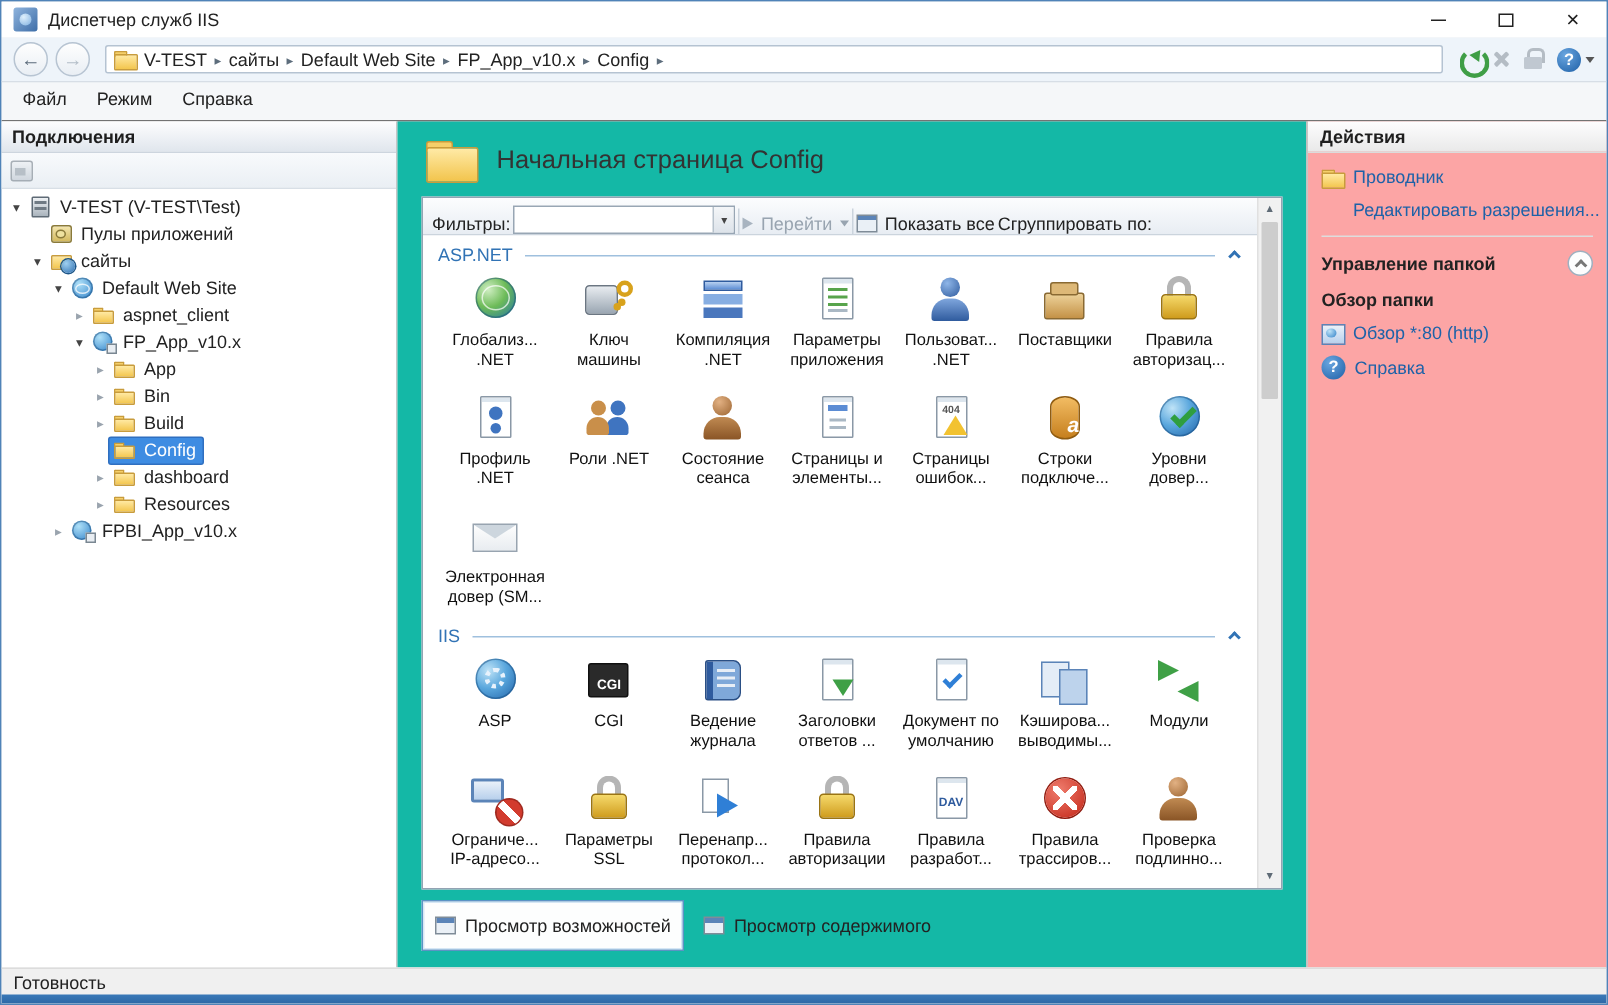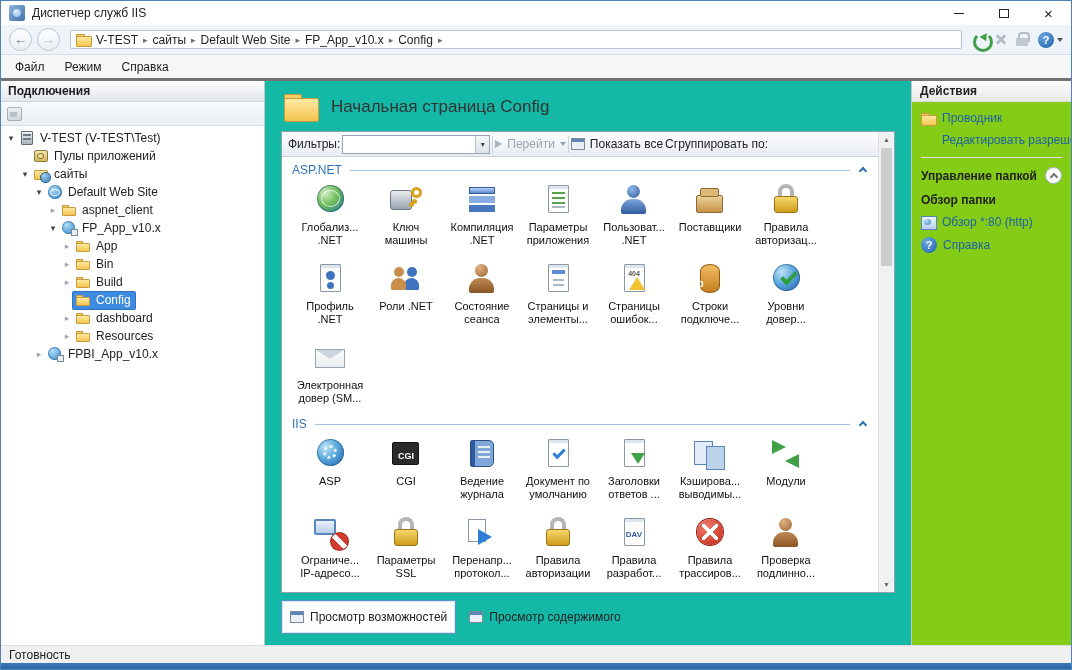--- a/index.html
+++ b/index.html
@@ -37,21 +37,21 @@
 .nv-x::before{transform:rotate(45deg)}.nv-x::after{transform:rotate(-45deg)}
 .nv-lockic{width:15px;height:15px;position:relative;opacity:.45;flex:none}
 .nv-lockic::before{content:"";position:absolute;left:4px;top:0;width:8px;height:8px;border:2px solid #6f7a84;border-bottom:none;border-radius:4px 4px 0 0}
 .nv-lockic::after{content:"";position:absolute;left:2px;top:6px;width:12px;height:8px;background:#8a95a0;border-radius:1px}
 .nv-help{display:flex;align-items:center;gap:3px;margin-left:4px}
 .nv-help-circle{width:16px;height:16px;border-radius:50%;background:radial-gradient(circle at 35% 30%,#6aa6e0,#1d5fa6);color:#fff;font-size:11px;font-weight:bold;display:flex;align-items:center;justify-content:center}
 .caret{width:0;height:0;border-left:3.5px solid transparent;border-right:3.5px solid transparent;border-top:4px solid #555}
 .caret.gray{border-top-color:#98a4b0}
 
 
-.menubar{height:26px;background:#f5f7f9;border-bottom:3px solid #737373;display:flex;align-items:center;padding-left:4px;flex:none}
+.menubar{height:26px;background:#f5f7f9;border-bottom:1px solid #737373;display:flex;padding-left:4px;flex:none}
 .menu-item{padding:4px 10px}
 
 
 .app-body{flex:1;display:flex;min-height:0}
 
 
 .left-panel{width:264px;flex:none;background:#fff;border-right:1px solid #c6c6c6;display:flex;flex-direction:column}
 .lp-header{height:21px;line-height:20px;padding:0 7px;font-weight:bold;background:linear-gradient(#fdfdfe,#e0e6ed);border-bottom:1px solid #cdd5de;color:#1e1e1e;flex:none}
 .lp-toolbar{height:24px;background:linear-gradient(#f8fafc,#eaeff4);border-bottom:1px solid #d8dfe6;display:flex;align-items:center;padding:0 5px;flex:none}
 .lp-tool-icon{width:16px;height:15px;position:relative;opacity:.5}
@@ -80,21 +80,21 @@
 
 
 .center-panel{flex:1;display:flex;flex-direction:column;background:#14b8a6;min-width:0}
 .page-header{display:flex;align-items:center;gap:12px;padding:11px 18px 7px;flex:none}
 .big-folder{width:36px;height:30px;position:relative;flex:none}
 .big-folder::before{content:"";position:absolute;left:1px;top:2px;width:16px;height:6px;background:#f5cf6a;border:1px solid #c89c3c;border-bottom:none;border-radius:2px 2px 0 0}
 .big-folder::after{content:"";position:absolute;left:1px;top:6px;width:33px;height:22px;background:linear-gradient(#ffeaa6,#f2c44c);border:1px solid #c89c3c;border-radius:2px}
 .page-title{font-size:17px;color:#333}
 .content-frame{margin:2px 16px 0;height:462px;border:1px solid #93a3b3;background:#fff;display:flex;flex:none}
 .frame-main{flex:1;display:flex;flex-direction:column;min-width:0}
-.filter-toolbar{height:25px;background:linear-gradient(#fcfdfe,#e8edf3);border-bottom:1px solid #cbd4dd;display:flex;align-items:center;padding:0 6px;gap:2px;flex:none;white-space:nowrap}
+.filter-toolbar{height:25px;background:linear-gradient(#fcfdfe,#e8edf3);border-bottom:1px solid #cbd4dd;display:flex;align-items:flex-end;padding:0 6px;gap:2px;flex:none;white-space:nowrap}
 .combo{width:148px;height:19px;border:1px solid #98a6b4;background:#fff;display:flex;align-items:center;justify-content:flex-end}
 .combo-arrow{width:14px;height:100%;background:linear-gradient(#f4f6f8,#dde3ea);border-left:1px solid #b7c2cc;display:flex;align-items:center;justify-content:center;font-size:8px;color:#444}
 .tb-sep{width:1px;height:17px;background:#cbd4dd}
 .tb-group{display:flex;align-items:center;gap:5px}
 .tb-group.disabled{color:#98a4b0}
 .go-arrow{width:0;height:0;border-top:4px solid transparent;border-bottom:4px solid transparent;border-left:7px solid #a8b4c0}
 .showall-ic{width:14px;height:12px;border:1px solid #7f8c98;background:linear-gradient(#5b84b8 0 3px,#eaf0f6 3px);flex:none}
 .tiles{flex:1;overflow:hidden;padding:3px 2px 0 10px;background:#fff}
 .sec-header{display:flex;align-items:center;margin:3px 2px 3px 0;color:#3173b5}
 .sec-title{flex:none;padding-right:8px}
@@ -111,21 +111,21 @@
 .sb-track{flex:1;position:relative}
 .sb-thumb{position:absolute;left:2px;right:2px;top:1px;height:118px;background:#cdcdcd;border-radius:1px}
 
 
 .view-tabs{display:flex;align-items:center;gap:4px;margin:7px 16px 0;flex:none}
 .vtab{height:24px;display:flex;align-items:center;gap:6px;padding:16px 8px;border:1px solid transparent}
 .vtab.active{border-color:#5c93c4;background:#fdfefe;box-shadow:inset 0 0 0 1px #d6e7f5}
 .vtab-ic{width:14px;height:12px;border:1px solid #7f8c98;background:linear-gradient(#5b84b8 0 3px,#eaf0f6 3px);flex:none}
 
 
-.right-panel{width:160px;flex:none;background:#84cc16;border-left:1px solid #c6c6c6;display:flex;flex-direction:column}
+.right-panel{width:200px;flex:none;background:#fca5a5;border-left:1px solid #c6c6c6;display:flex;flex-direction:column}
 .rp-header{height:21px;line-height:20px;padding:0 8px;font-weight:bold;background:linear-gradient(#fdfdfe,#e9e9e9);border-bottom:1px solid #dcdcdc;color:#1e1e1e;flex:none}
 .actions-body{padding:9px;overflow:hidden}
 .action-row{display:flex;align-items:center;gap:6px;margin-bottom:8px;white-space:nowrap}
 .action-row.indent{padding-left:21px}
 .action-link{color:#1e62a8}
 .aic{flex:none;position:relative}
 .aic-browse{width:15px;height:13px}
 .aic-browse::before{content:"";position:absolute;left:0;top:0;width:14px;height:12px;border:1px solid #5b84b8;background:linear-gradient(#eaf2fa,#b8d0ec)}
 .aic-browse::after{content:"";position:absolute;left:3px;top:3px;width:7px;height:6px;border-radius:50%;background:radial-gradient(circle at 35% 30%,#bfe3f7,#2f80c8)}
 .aic-help{width:16px;height:16px;border-radius:50%;background:radial-gradient(circle at 35% 30%,#6aa6e0,#1d5fa6);color:#fff;font-weight:bold;font-size:11px;display:flex;align-items:center;justify-content:center}
@@ -195,21 +195,21 @@
 .ic-ip-restrictions::before{left:2px;top:4px;width:22px;height:16px;border:2px solid #5b84b8;background:linear-gradient(#eaf1f9,#b8d0ec);border-radius:2px}
 .ic-ip-restrictions::after{right:0;bottom:1px;width:17px;height:17px;border-radius:50%;background-color:#d23b2e;background-image:linear-gradient(45deg,transparent 40%,#fff 40%,#fff 60%,transparent 60%);box-shadow:0 0 0 1px #a02a20}
 
 .ic-http-redirect::before{left:4px;top:4px;width:18px;height:23px;border:1px solid #8a98a6;background:#fff}
 .ic-http-redirect::after{left:14px;top:14px;width:0;height:0;border-top:8px solid transparent;border-bottom:8px solid transparent;border-left:14px solid #2f7fd6}
 
 .ic-tracing-rules::before{left:5px;top:4px;width:26px;height:26px;border-radius:50%;background:radial-gradient(circle at 35% 30%,#ef7d6e,#c22415);box-shadow:0 0 0 1px #8f1a0e}
 .ic-tracing-rules::after{left:10px;top:9px;width:16px;height:16px;background-image:linear-gradient(45deg,transparent 41%,#fff 41%,#fff 59%,transparent 59%),linear-gradient(135deg,transparent 41%,#fff 41%,#fff 59%,transparent 59%)}
 
 .ic-cgi .ic-txt{left:0;right:0;top:14px;text-align:center;font-size:9px;color:#fff}
-.ic-connection-strings .ic-txt{left:0;right:0;top:16px;text-align:left;font-size:10px;color:#fff;}
+.ic-connection-strings .ic-txt{left:0;right:0;top:16px;text-align:right;font-size:14px;color:#fff;font-style:italic}
 .ic-error-pages .ic-txt{left:0;right:0;top:6px;text-align:center;font-size:7px;color:#555}
 .ic-dav-rules .ic-txt{left:0;right:0;top:13px;text-align:center;font-size:8px;color:#2f5b9e}
 </style>
 </head>
 <body>
 
 <div class="window">
 
   <div class="titlebar">
     <span class="app-icon"></span>
@@ -487,28 +487,28 @@
                     <span class="ic-txt">CGI</span>
                   </div>
                   <div class="tile-label">CGI</div>
                 </div>
                 <div class="tile">
                   <div class="ti ic-logging"></div>
                   <div class="tile-label">Ведение
 журнала</div>
                 </div>
                 <div class="tile">
+                  <div class="ti ic-response-headers"></div>
+                  <div class="tile-label">Заголовки
+ответов ...</div>
+                </div>
+                <div class="tile">
                   <div class="ti ic-default-document"></div>
                   <div class="tile-label">Документ по
 умолчанию</div>
-                </div>
-                <div class="tile">
-                  <div class="ti ic-response-headers"></div>
-                  <div class="tile-label">Заголовки
-ответов ...</div>
                 </div>
                 <div class="tile">
                   <div class="ti ic-output-caching"></div>
                   <div class="tile-label">Кэширова...
 выводимы...</div>
                 </div>
                 <div class="tile">
                   <div class="ti ic-modules"></div>
                   <div class="tile-label">Модули</div>
                 </div>

